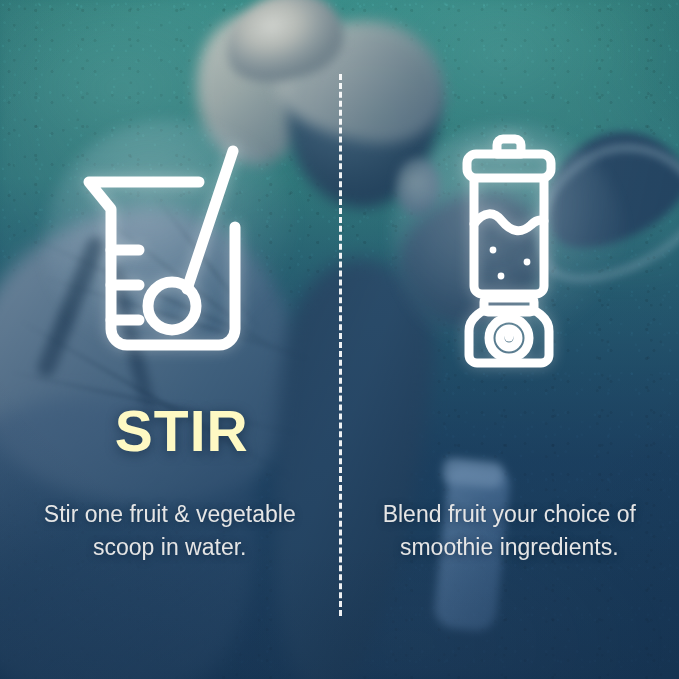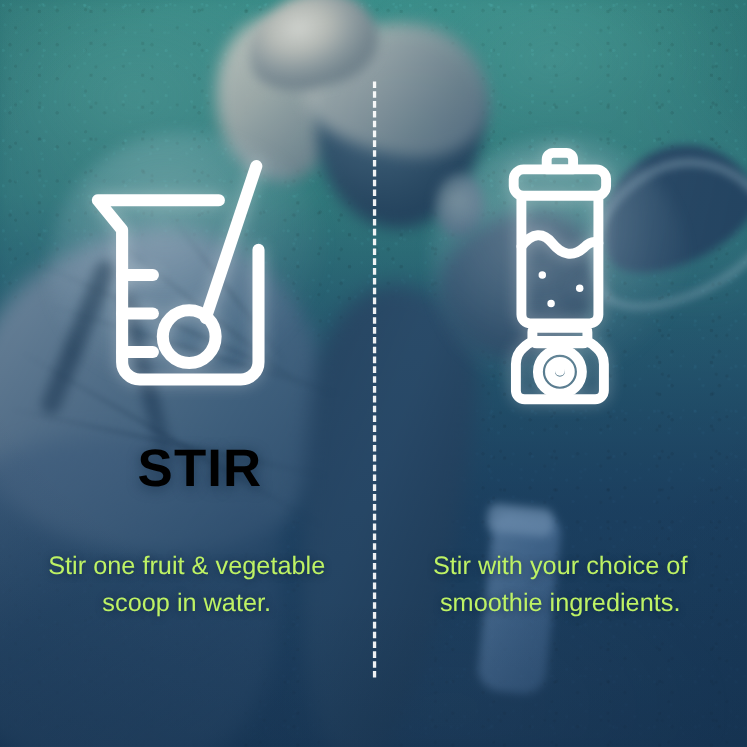--- a/index.html
+++ b/index.html
@@ -275,35 +275,35 @@
   .col.left  .icon-wrap { top: 143px; }
   .col.right .icon-wrap { top: 126px; }
 
   
   .headline {
     position: absolute;
     top: 403px;
     left: 0;
     right: 0;
     text-align: center;
-    color: #000000;
-    font-size: 48px;
+    color: #fef9c3;
+    font-size: 57px;
     line-height: 1;
     font-weight: 700;
     letter-spacing: 1px;
     text-shadow: 0 2px 12px rgba(10,30,52,0.55);
     padding-left: 24px;
   }
   .caption {
     position: absolute;
     top: 498px;
     left: 0;
     right: 0;
     text-align: center;
-    color: #bef264;
+    color: #e5e5e5;
     font-size: 23px;
     line-height: 33px;
     font-weight: 400;
     padding: 0 22px;
     box-sizing: border-box;
     text-shadow: 0 1px 7px rgba(10,30,52,0.55);
   }
 </style>
 </head>
 <body>
@@ -397,17 +397,17 @@
 
           <circle cx="66" cy="212" r="20"></circle>
 
           <circle cx="66" cy="212" r="9"></circle>
 
           <path d="M66 205 v6"></path>
         </svg>
       </div>
 
 
-      <div class="caption">Stir with your choice of smoothie ingredients.</div>
+      <div class="caption">Blend fruit your choice of smoothie ingredients.</div>
     </div>
 
   </div>
 </div>
 
 </body></html>

